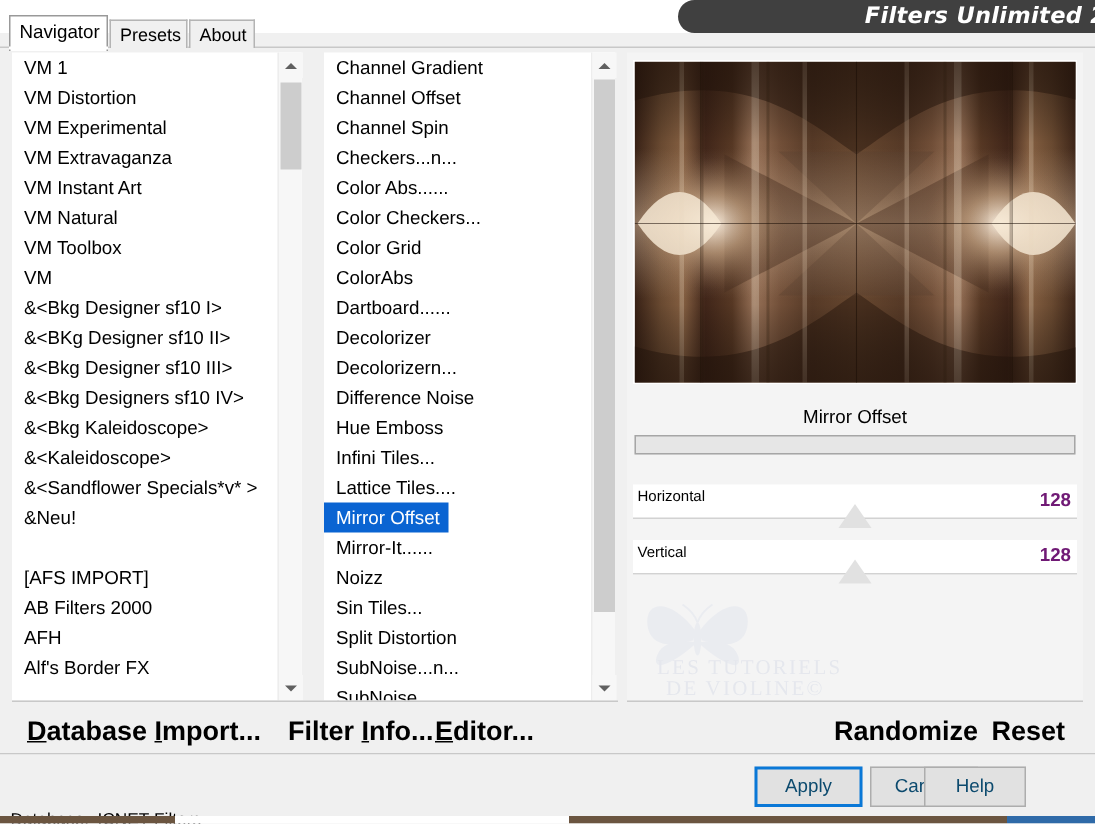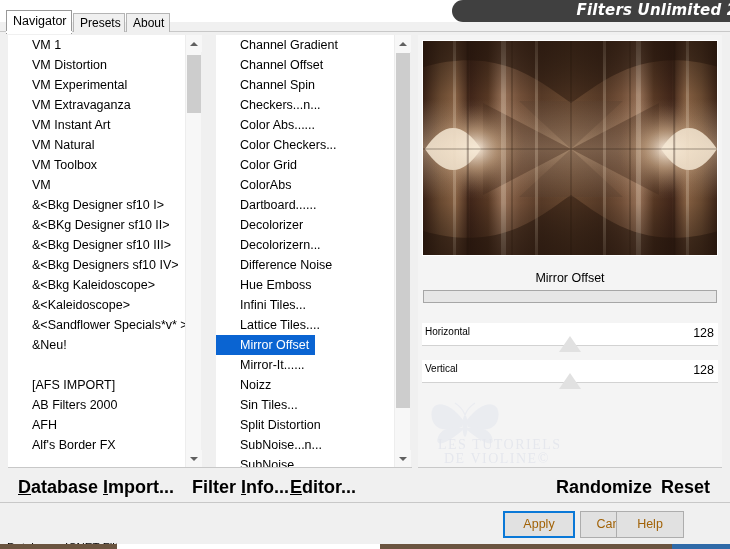--- a/index.html
+++ b/index.html
@@ -123,21 +123,21 @@
   .listbody {
     position: absolute;
     left: 0; top: 0;
     width: 100%;
     height: 100%;
     overflow: hidden;
   }
   .listitem {
     height: 20px;
     line-height: 20px;
-    padding-left: 24px;
+    padding-left: 8px;
     font-size: 12.5px;
     white-space: nowrap;
     color: #000;
     cursor: default;
     box-sizing: border-box;
   }
   .listitem.blank { height: 20px; }
   .listitem.sel-blue {
     background: #0a64d2;
     color: #ffffff;
@@ -254,22 +254,23 @@
     position: absolute;
     left: 3px; top: 3px;
     font-size: 10px;
     color: #000;
     z-index: 2;
   }
   .slider-value {
     position: absolute;
     right: 4px; top: 3px;
     font-size: 12.5px;
-    color: #000000;
+    color: #701a75;
     z-index: 2;
+    font-weight: bold;
   }
   .slider-thumb {
     position: absolute;
     left: 50%;
     margin-left: -11px;
     bottom: 1px;
     width: 0; height: 0;
     border-left: 11px solid transparent;
     border-right: 11px solid transparent;
     border-bottom: 16px solid #e1e1e1;
@@ -349,21 +350,21 @@
     width: 58px;
   }
   .dlgbtn {
     position: absolute;
     top: 8px;
     height: 27px;
     background: #e1e1e1;
     border: 1px solid #adadad;
     box-sizing: border-box;
     font-size: 12.5px;
-    color: #a16207;
+    color: #0c4a6e;
     text-align: center;
     line-height: 25px;
     cursor: default;
   }
   .btn-apply  { left: 503px; width: 72px; border: 2px solid #0a78d7; line-height: 23px; }
   .btn-cancel { left: 580px; width: 72px; }
   .btn-help   { left: 616px; width: 68px; }
 
   .bottom-strip {
     position: absolute;

